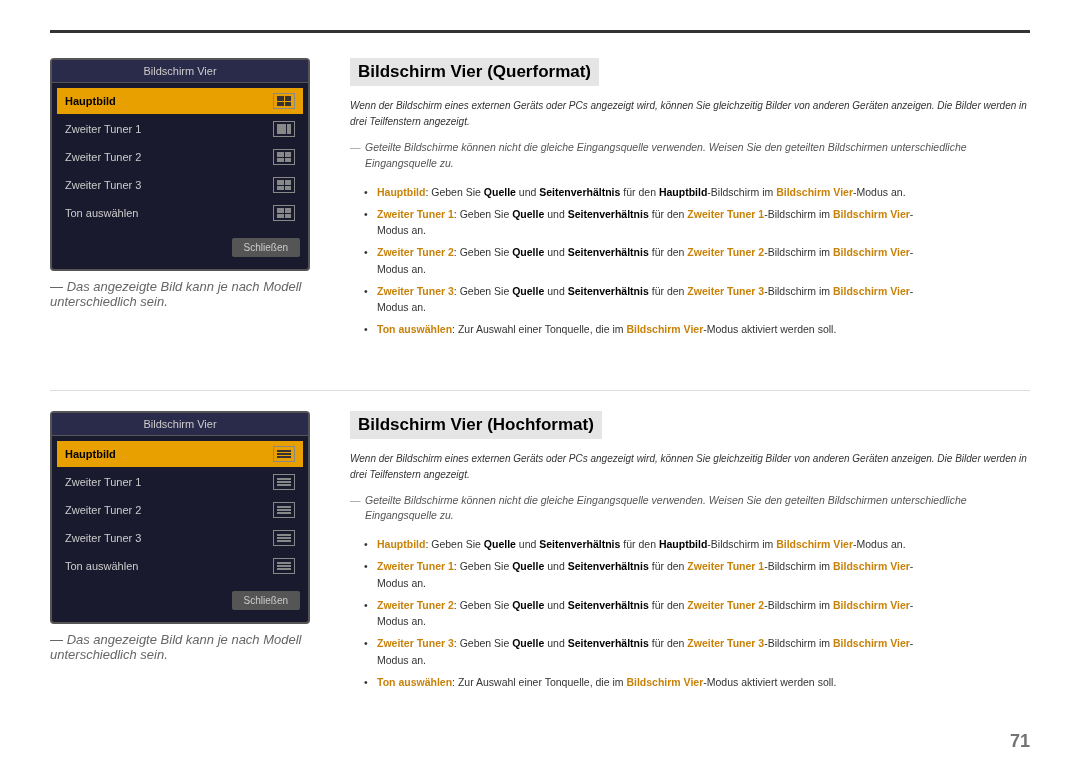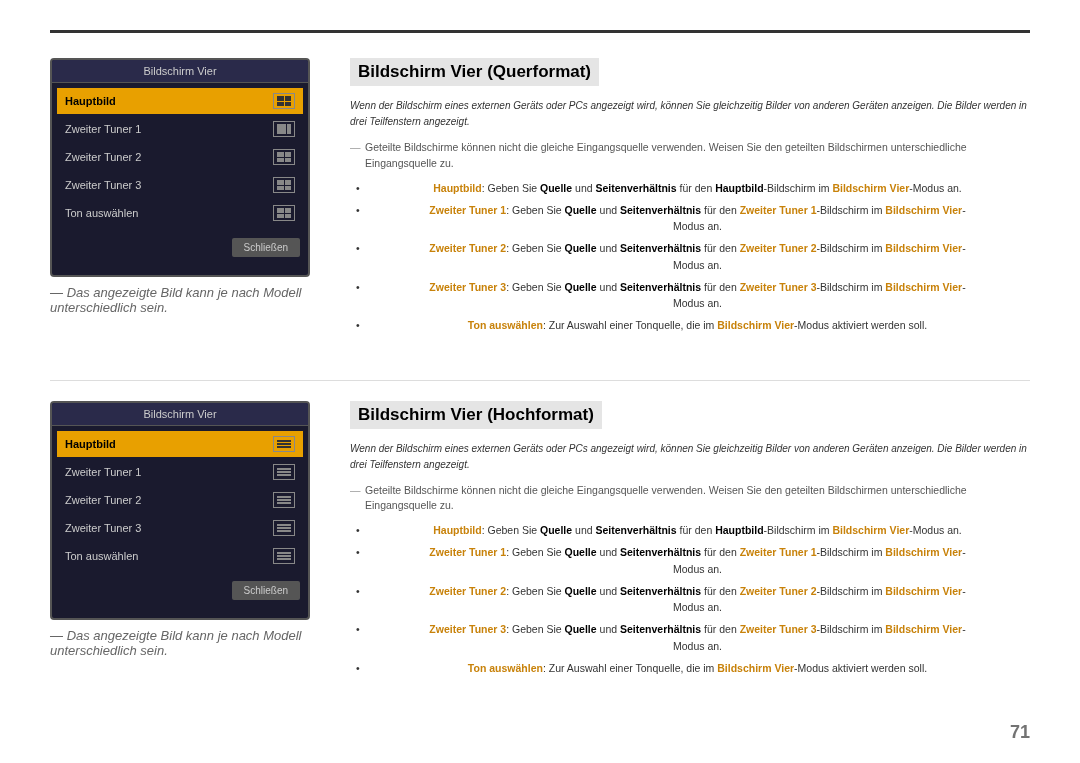--- a/index.html
+++ b/index.html
@@ -138,21 +138,21 @@
     }
 
     .icon-sidebar-right .small {
       flex: 1;
       background: #888;
     }
 
     .close-btn-area {
       display: flex;
       justify-content: flex-end;
-      padding: 5px 8px 18px 8px;
+      padding: 5px 8px 12px 8px;
     }
 
     .close-btn {
       background: #555;
       color: #ccc;
       border: none;
       padding: 4px 12px;
       font-size: 10px;
       cursor: pointer;
       border-radius: 2px;
@@ -188,34 +188,34 @@
       font-style: italic;
     }
 
     .note-text {
       font-size: 10.5px;
       color: #555;
       line-height: 1.5;
       margin-bottom: 8px;
       padding-left: 15px;
       position: relative;
+      font-style: italic;
     }
 
     .note-text::before {
       content: '—';
       position: absolute;
       left: 0;
       color: #999;
     }
 
     .bullet-list {
       list-style: none;
       padding: 0;
-      margin: 4px;
-      text-align: center;
+      margin: 12px;
     }
 
     .bullet-list li {
       font-size: 10.5px;
       color: #333;
       line-height: 1.55;
       margin-bottom: 6px;
       padding-left: 15px;
       position: relative;
     }

